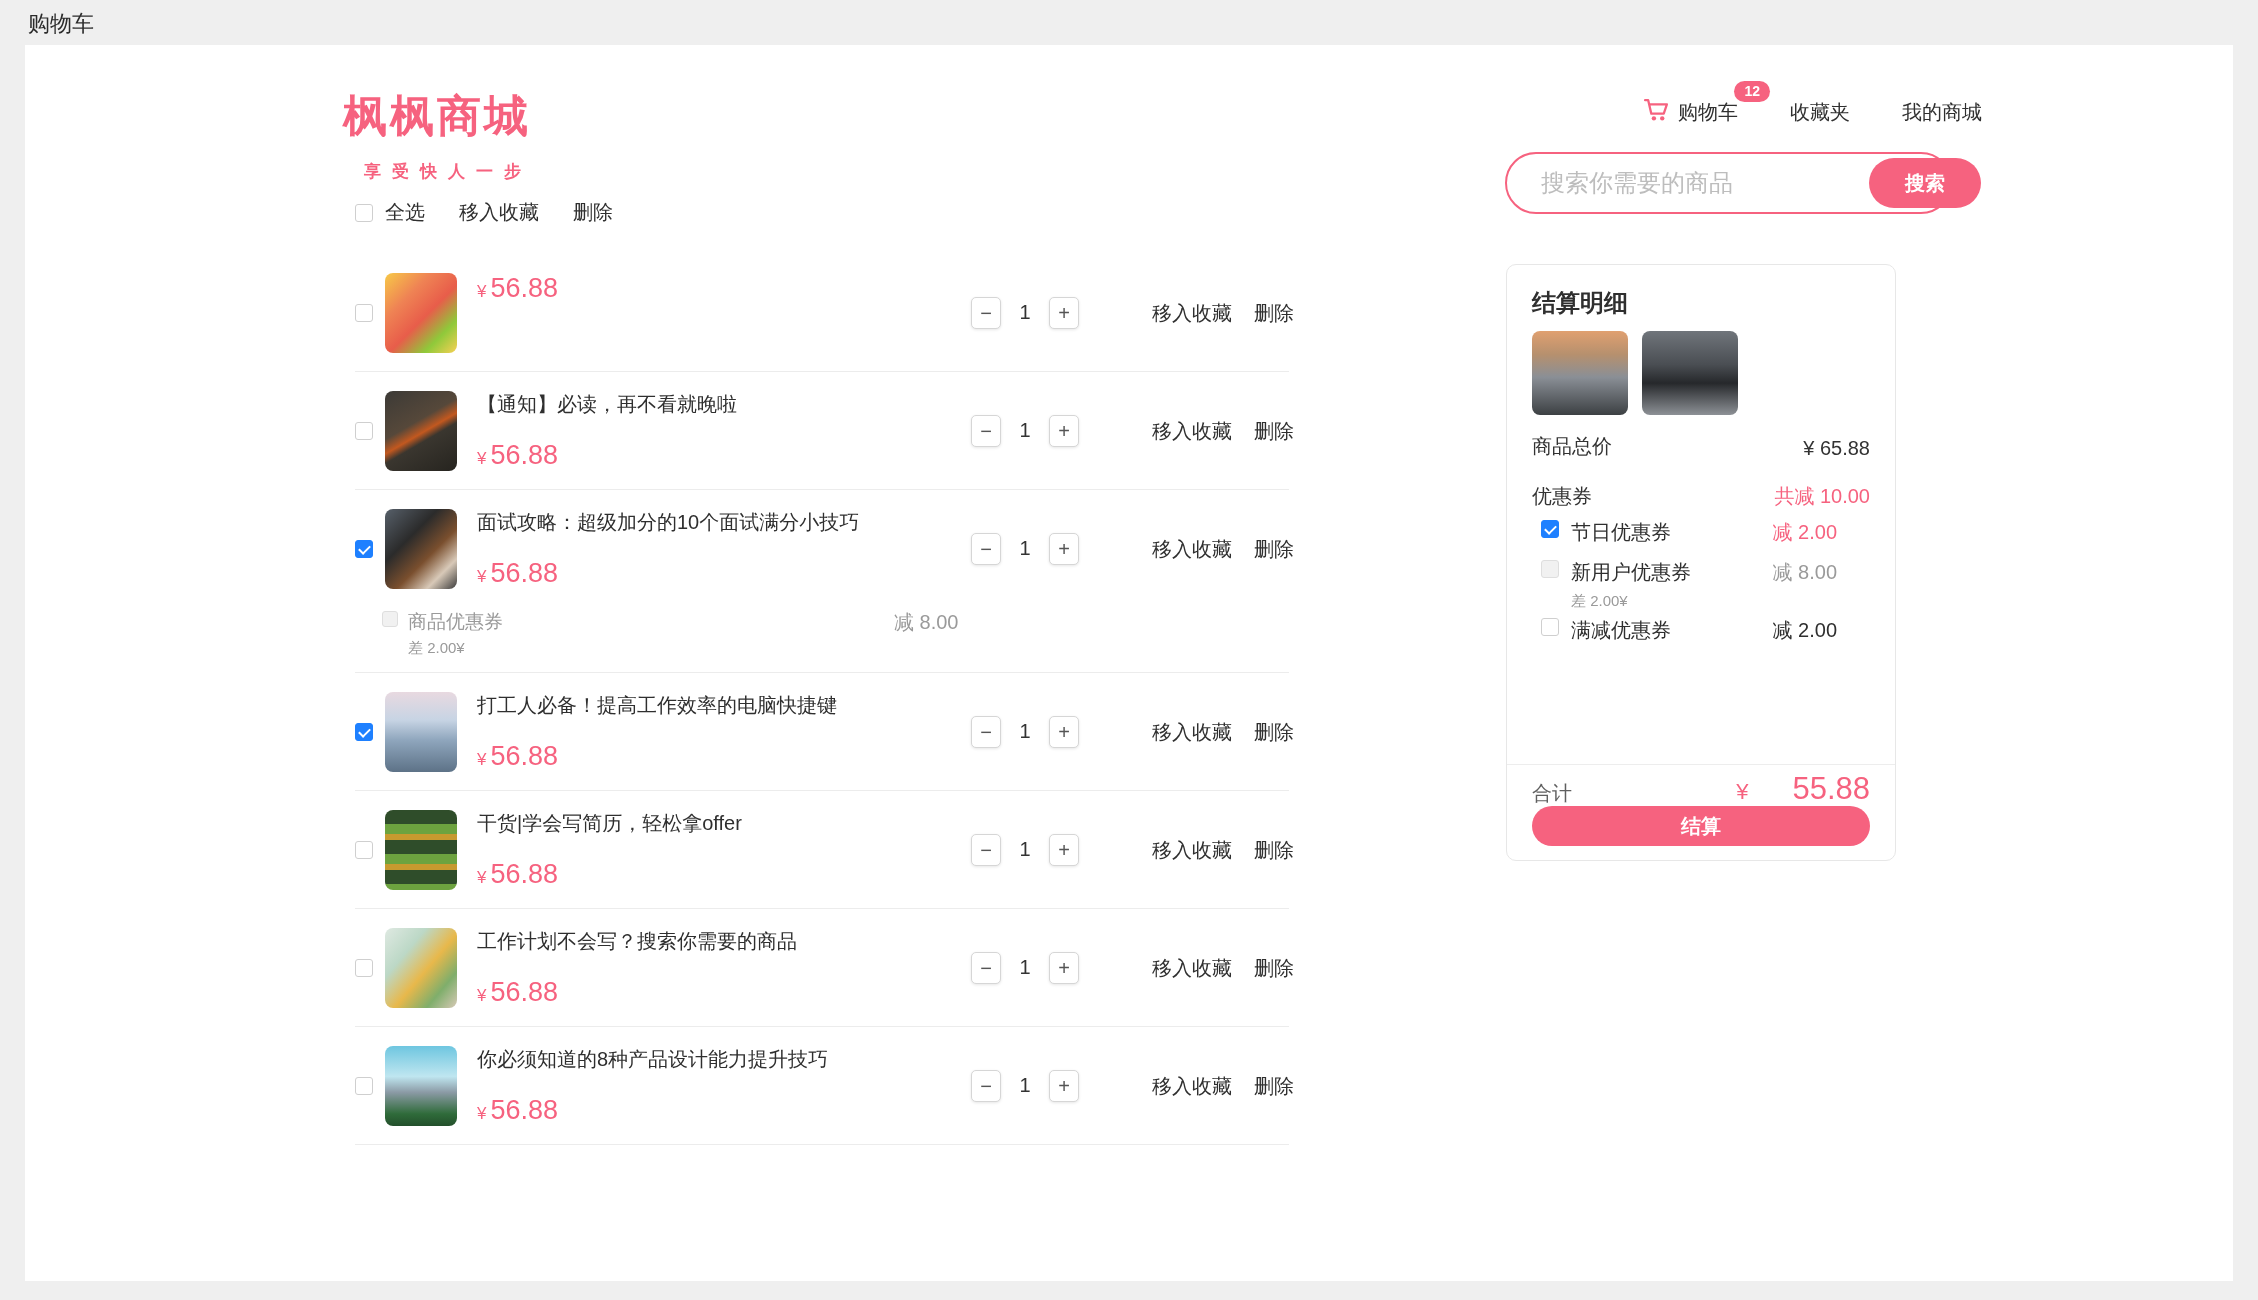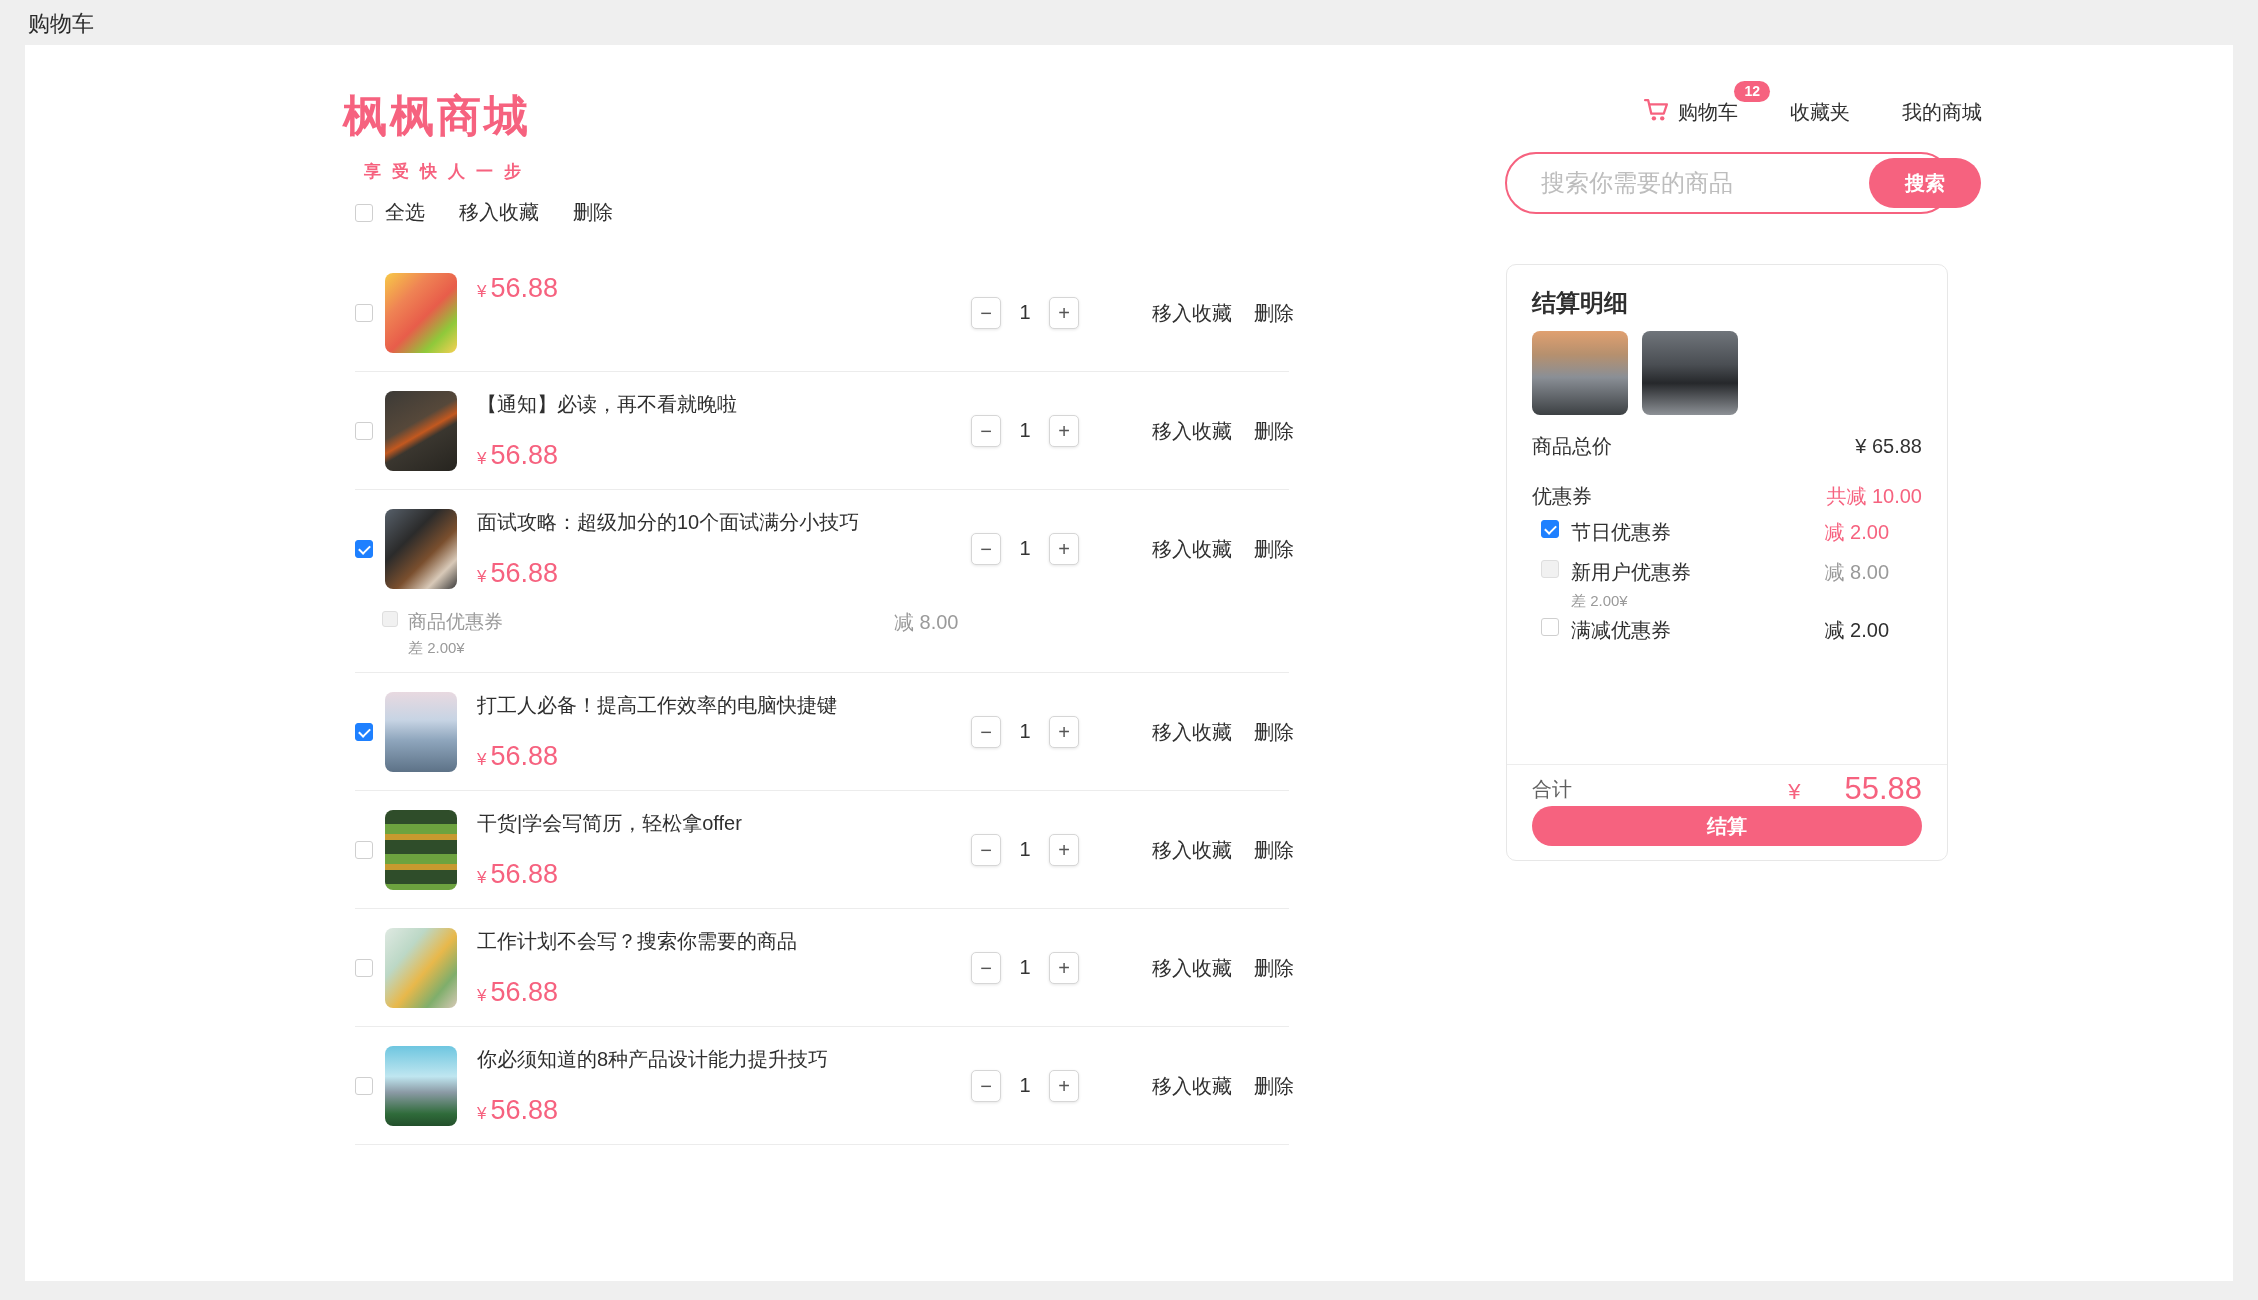--- a/index.html
+++ b/index.html
@@ -89,26 +89,26 @@
   .t2 { background:linear-gradient(150deg,#3c3a36 0%,#56483a 40%,#c2581f 52%,#3a362f 60%,#26241f 100%); }
   .t3 { background:linear-gradient(135deg,#57606a 0%,#2b2b2b 35%,#7a4f2e 60%,#d8c9b8 80%,#3a3a3a 100%); }
   .t4 { background:linear-gradient(180deg,#e8d9e0 0%,#c7d4e4 35%,#8fa6bd 60%,#5d7287 100%); }
   .t5 { background:repeating-linear-gradient(180deg,#2f4d2a 0 14px,#6da33f 14px 24px,#c79a2f 24px 30px); }
   .t6 { background:linear-gradient(130deg,#dfe9e2 0%,#bcd8c6 30%,#e8b84b 55%,#7fae6b 78%,#d7c9b6 100%); }
   .t7 { background:linear-gradient(180deg,#6ec6e0 0%,#bfe6f0 38%,#8b9aa5 58%,#2f6b3a 85%,#234f2b 100%); }
   .car1 { background:linear-gradient(180deg,#e0a070 0%,#b6906e 28%,#8a8f96 55%,#3c4043 100%); }
   .car2 { background:linear-gradient(180deg,#70757b 0%,#4a4e53 40%,#26282b 62%,#8d9196 100%); }
 
   
-  .panel { position:absolute; left:1481px; top:219px; width:442px; height:597px;
+  .panel { position:absolute; left:1481px; top:219px; width:390px; height:597px;
     border:1px solid #e7e7e7; border-radius:10px; background:#fff; }
   .panel-title { position:absolute; left:25px; top:22px; font-size:24px; font-weight:bold; color:#2f2f2f; }
   .panel-thumbs { position:absolute; left:25px; top:66px; display:flex; gap:14px; }
   .panel-thumb { width:96px; height:84px; border-radius:8px; }
-  .prow { position:absolute; left:25px; right:25px; display:flex; align-items:center; justify-content:space-between; font-size:20px; }
+  .prow { position:absolute; left:25px; right:25px; display:flex; align-items:flex-end; justify-content:space-between; font-size:20px; }
   .prow-subtotal { top:168px; }
   .prow-couponhdr { top:218px; }
   .accent-text { color:var(--accent); }
   .coupon-row { position:absolute; left:34px; right:58px; display:flex; align-items:flex-start; font-size:20px; }
   .coupon-row .cb { margin-top:1px; margin-right:12px; }
   .coupon-row .cname { color:#2f2f2f; }
   .coupon-row .chint { font-size:15px; color:#9a9a9a; margin-top:6px; }
   .coupon-row .cdisc { margin-left:auto; }
   .grey-text { color:#9a9a9a; }
   .dark-text { color:#2f2f2f; }

